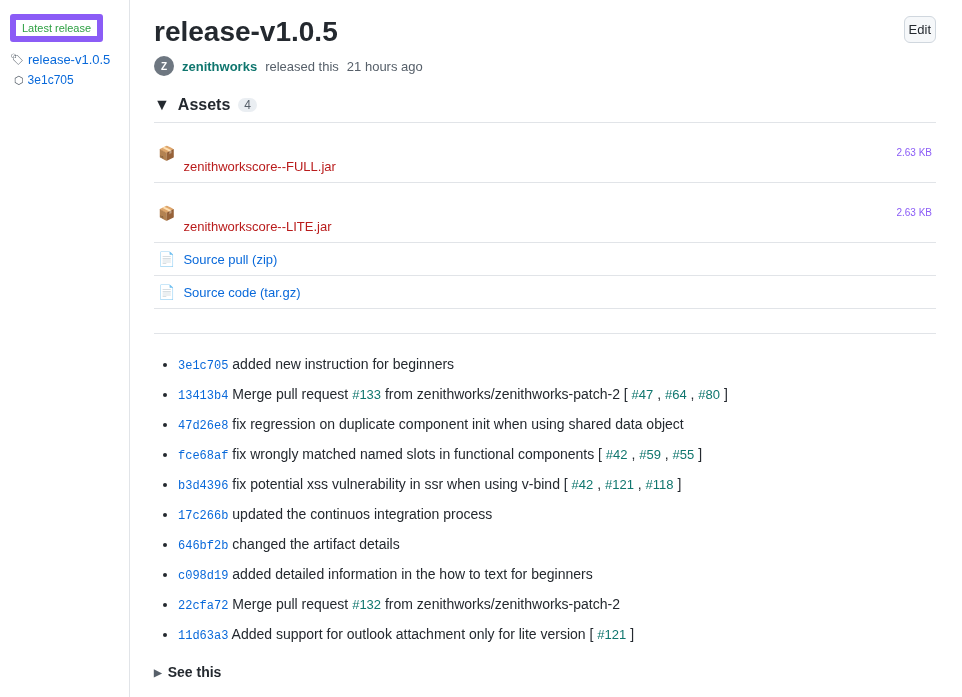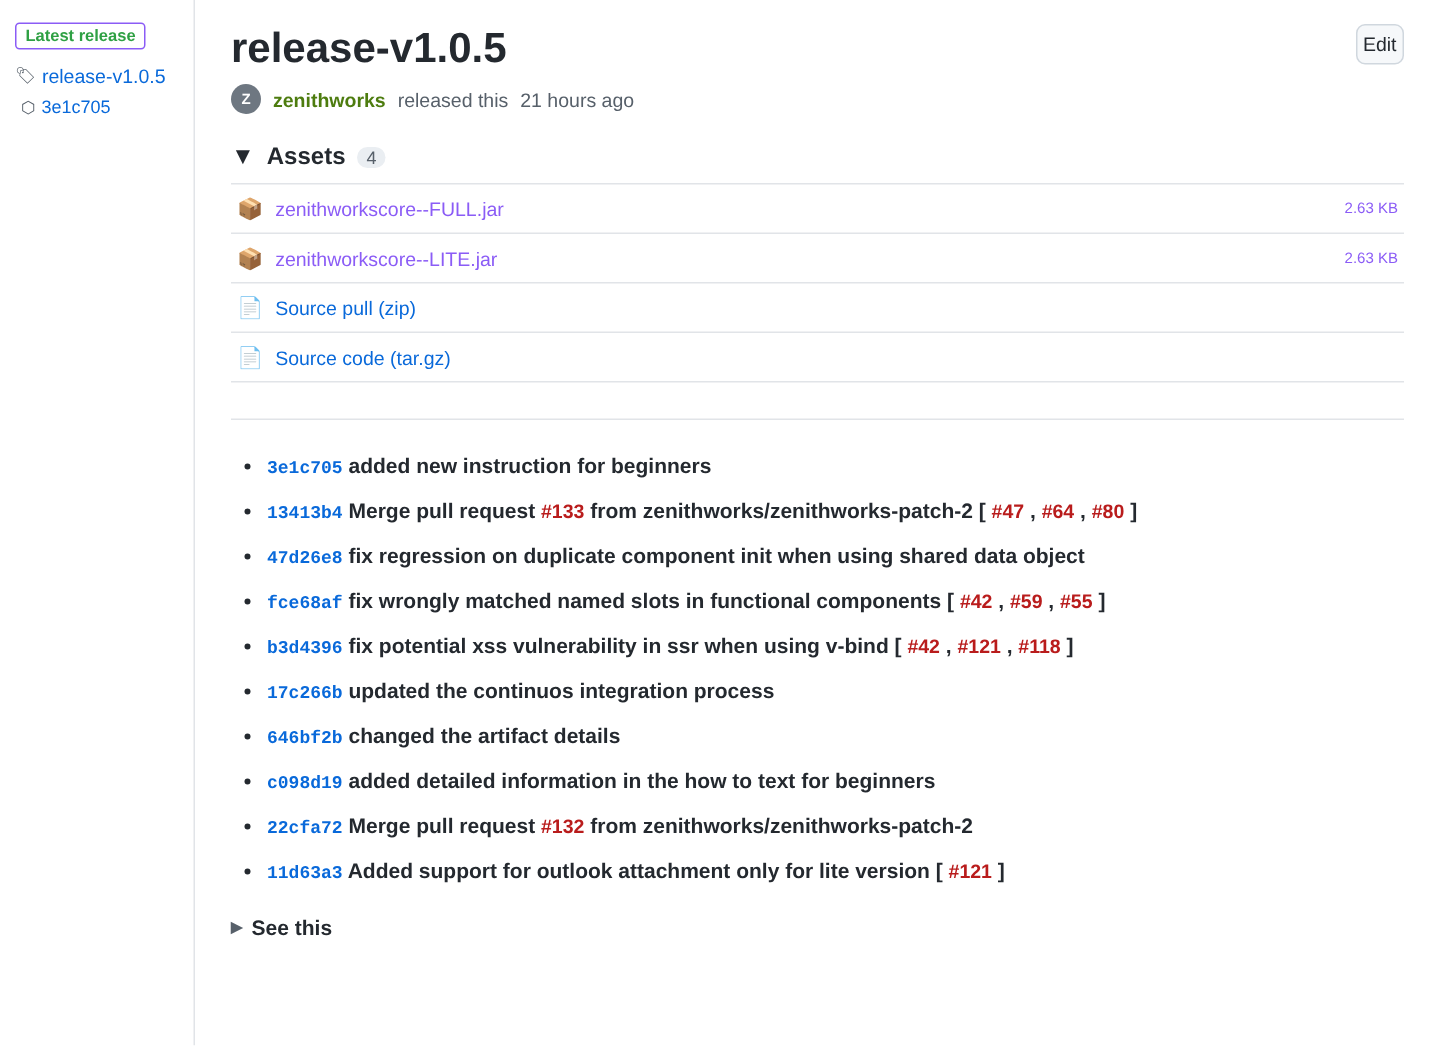--- a/index.html
+++ b/index.html
@@ -14,27 +14,27 @@
 
     
     .sidebar {
       width: 130px;
       min-width: 130px;
       padding: 14px 10px;
       border-right: 1px solid #e1e4e8;
     }
     .latest-release-badge {
       display: inline-block;
-      border: 1px solid #8b5cf6;
+      border: 6px solid #8b5cf6;
       color: #2ea043;
       border-radius: 3px;
       font-size: 11px;
       padding: 2px 6px;
       margin-bottom: 10px;
-      font-weight: 700;
+      font-weight: 400;
     }
     .sidebar-release-link {
       display: flex;
       align-items: center;
       gap: 4px;
       color: #0969da;
       text-decoration: none;
       font-size: 13px;
       margin-bottom: 6px;
     }
@@ -98,21 +98,21 @@
       border-radius: 50%;
       background: #6e7781;
       display: inline-flex;
       align-items: center;
       justify-content: center;
       color: white;
       font-size: 10px;
       font-weight: bold;
     }
     .release-meta a {
-      color: #4d7c0f;
+      color: #0f766e;
       font-weight: 600;
       text-decoration: none;
     }
 
     
     .assets-section {
       margin-bottom: 24px;
     }
     .assets-header {
       display: flex;
@@ -145,23 +145,24 @@
     .asset-item-left {
       display: flex;
       align-items: center;
       gap: 8px;
     }
     .asset-icon {
       color: #57606a;
       font-size: 14px;
     }
     .asset-link {
-      color: #8b5cf6;
-      text-decoration: none;
-      font-size: 13px;
+      color: #b91c1c;
+      text-decoration: none;
+      font-size: 13px;
+      margin-top: 28px;
     }
     .asset-size {
       color: #8b5cf6;
       font-size: 10px;
     }
     .source-item {
       display: flex;
       align-items: center;
       gap: 8px;
       padding: 8px 4px;
@@ -192,30 +193,29 @@
       margin-bottom: 16px;
     }
     .changes-list {
       list-style: disc;
       padding-left: 24px;
       line-height: 2;
     }
     .changes-list li {
       margin-bottom: 2px;
       font-size: 14px;
-      font-weight: bold;
     }
     .commit-hash {
       color: #0969da;
       font-family: "SFMono-Regular", Consolas, "Liberation Mono", Menlo, monospace;
       font-size: 12px;
       text-decoration: none;
     }
     .issue-link {
-      color: #b91c1c;
+      color: #0f766e;
       text-decoration: none;
       font-size: 13px;
     }
 
     .see-more {
       display: flex;
       align-items: center;
       gap: 6px;
       font-size: 14px;
       font-weight: 600;

